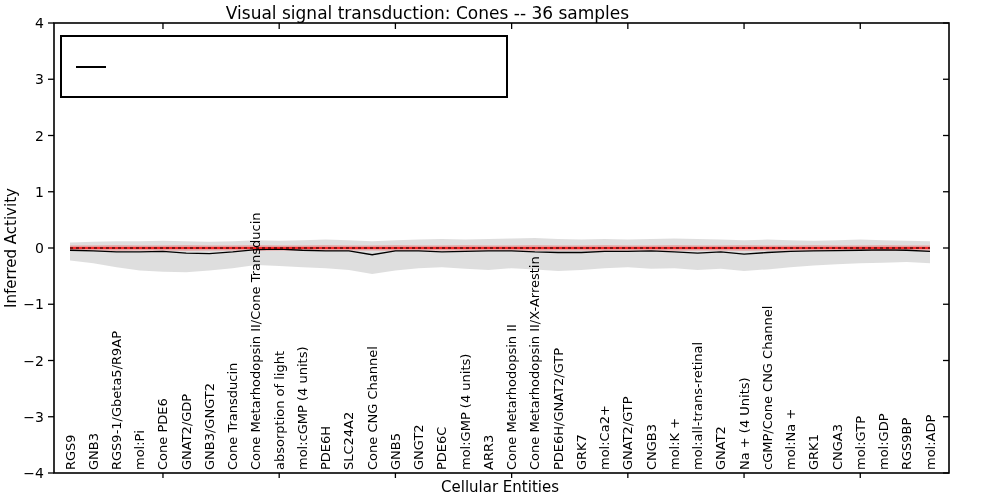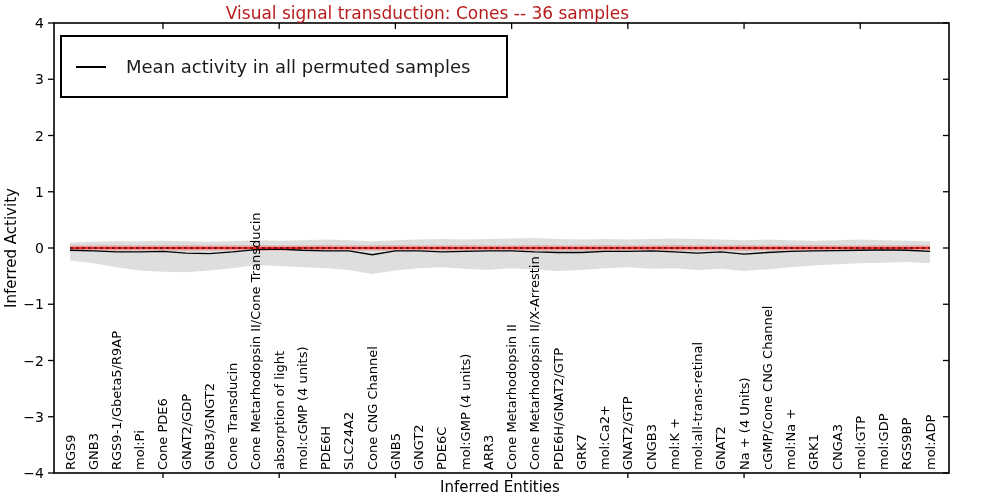--- a/index.html
+++ b/index.html
@@ -3,21 +3,21 @@
 <meta charset="utf-8">
 <style>
   html,body { margin:0; padding:0; background:#ffffff; }
   #figure {
     position:relative; width:1000px; height:500px; background:#ffffff;
     font-family:"DejaVu Sans", sans-serif; color:#000; overflow:hidden;
   }
   #chart-svg { position:absolute; left:0; top:0; }
   .chart-title {
     position:absolute; left:0; top:3px; width:855px; text-align:center;
-    font-size:17px; color:#b91c1c;
+    font-size:17px; color:#000000;
   }
   .x-label {
     position:absolute; left:0; top:478px; width:1000px; text-align:center;
     font-size:15px; color:#000;
   }
   .y-label {
     position:absolute; left:-88px; top:238px; width:200px; height:20px;
     text-align:center; font-size:15px; color:#000;
     transform:rotate(-90deg);
   }
@@ -120,21 +120,20 @@
       <text x="864.7702702702703" y="470" font-size="13px" fill="#000" text-anchor="start" transform="rotate(-90 864.7702702702703 470)">mol:GTP</text>
       <text x="888.0135135135135" y="470" font-size="13px" fill="#000" text-anchor="start" transform="rotate(-90 888.0135135135135 470)">mol:GDP</text>
       <text x="911.2567567567568" y="470" font-size="13px" fill="#000" text-anchor="start" transform="rotate(-90 911.2567567567568 470)">RGS9BP</text>
       <text x="934.5" y="470" font-size="13px" fill="#000" text-anchor="start" transform="rotate(-90 934.5 470)">mol:ADP</text>
     </svg>
 
   <div class="chart-title">Visual signal transduction: Cones -- 36 samples</div>
 
   <div class="y-label">Inferred Activity</div>
 
-  <div class="x-label">Inferred Entities</div>
+  <div class="x-label">Cellular Entities</div>
 
   <div class="legend">
     <div class="legend-entry">
       <span class="legend-swatch" style="border-top-color: rgb(0, 0, 0);"></span>
-      <span class="legend-text">Mean activity in all permuted samples</span>
     </div>
   </div>
 </div>
 
 </body></html>

